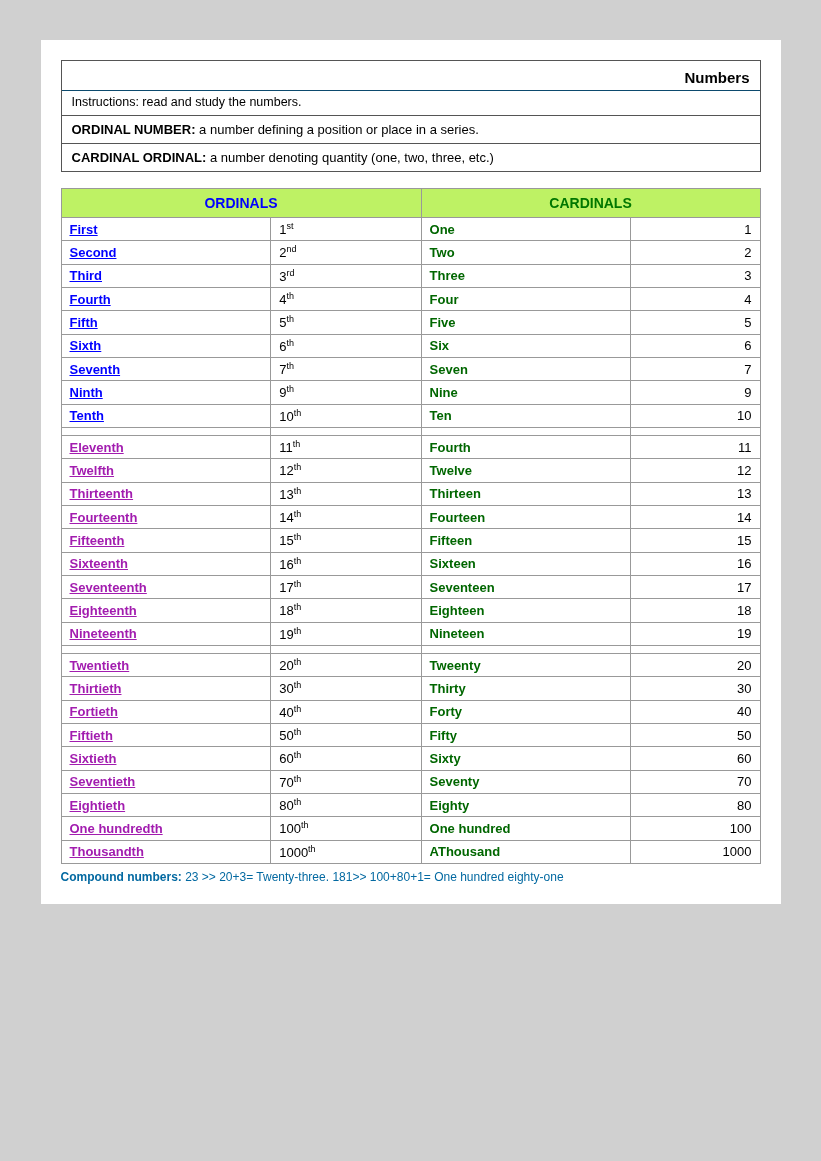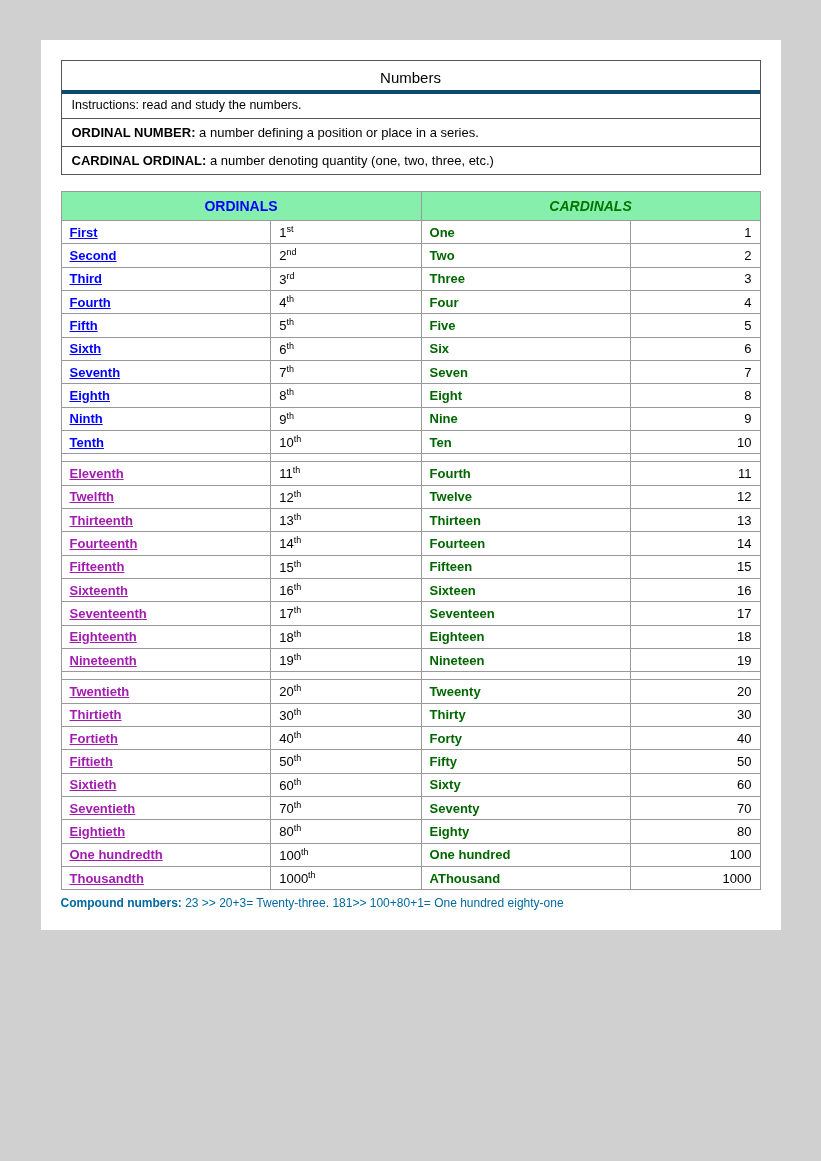--- a/index.html
+++ b/index.html
@@ -16,25 +16,25 @@
       background: white;
       width: 740px;
       padding: 20px;
       font-size: 13px;
     }
     .title-box {
       border: 1.5px solid #555;
       margin-bottom: 0;
     }
     .title-row {
-      text-align: center;
-      font-weight: normal;
+      text-align: right;
+      font-weight: bold;
       font-size: 15px;
       padding: 8px 10px 4px 10px;
-      border-bottom: 4px solid #0c4a6e;
+      border-bottom: 1px solid #0c4a6e;
     }
     .instructions-row {
       padding: 4px 10px 6px 10px;
       font-size: 12.5px;
     }
     .definition-box {
       border: 1.5px solid #555;
       border-top: none;
       padding: 6px 10px;
     }
@@ -55,24 +55,24 @@
     .main-table td, .main-table th {
       border: 1px solid #999;
       padding: 3px 8px;
       vertical-align: middle;
     }
     .header-row th {
       text-align: center;
       font-weight: bold;
       font-size: 14px;
       padding: 6px 8px;
-      background: #86efac;
+      background: #bef264;
     }
     .ordinal-header { color: blue; }
-    .cardinal-header { color: #007700; font-style: italic; }
+    .cardinal-header { color: #007700; }
 
     .ordinal-word { color: blue; font-weight: bold; font-size: 13px; text-decoration: underline; }
     .ordinal-word.light { color: #a21caf; font-weight: bold; }
     .ordinal-num { text-align: left; font-size: 13px; white-space: nowrap; }
     .ordinal-num sup { font-size: 9px; }
     .cardinal-word { color: #006600; font-weight: bold; font-size: 13px; }
     .cardinal-num { text-align: right; font-size: 13px; }
 
     .footer-note {
       font-size: 12px;
@@ -158,26 +158,20 @@
           <td class="col-card-word"><span class="cardinal-word">Six</span></td>
           <td class="cardinal-num">6</td>
         </tr>
         <tr>
           <td class="col-ord-word"><span class="ordinal-word">Seventh</span></td>
           <td class="ordinal-num">7<sup>th</sup></td>
           <td class="col-card-word"><span class="cardinal-word">Seven</span></td>
           <td class="cardinal-num">7</td>
         </tr>
         <tr>
-          <td class="col-ord-word"><span class="ordinal-word">Eighth</span></td>
-          <td class="ordinal-num">8<sup>th</sup></td>
-          <td class="col-card-word"><span class="cardinal-word">Eight</span></td>
-          <td class="cardinal-num">8</td>
-        </tr>
-        <tr>
           <td class="col-ord-word"><span class="ordinal-word">Ninth</span></td>
           <td class="ordinal-num">9<sup>th</sup></td>
           <td class="col-card-word"><span class="cardinal-word">Nine</span></td>
           <td class="cardinal-num">9</td>
         </tr>
         <tr>
           <td class="col-ord-word"><span class="ordinal-word">Tenth</span></td>
           <td class="ordinal-num">10<sup>th</sup></td>
           <td class="col-card-word"><span class="cardinal-word">Ten</span></td>
           <td class="cardinal-num">10</td>

